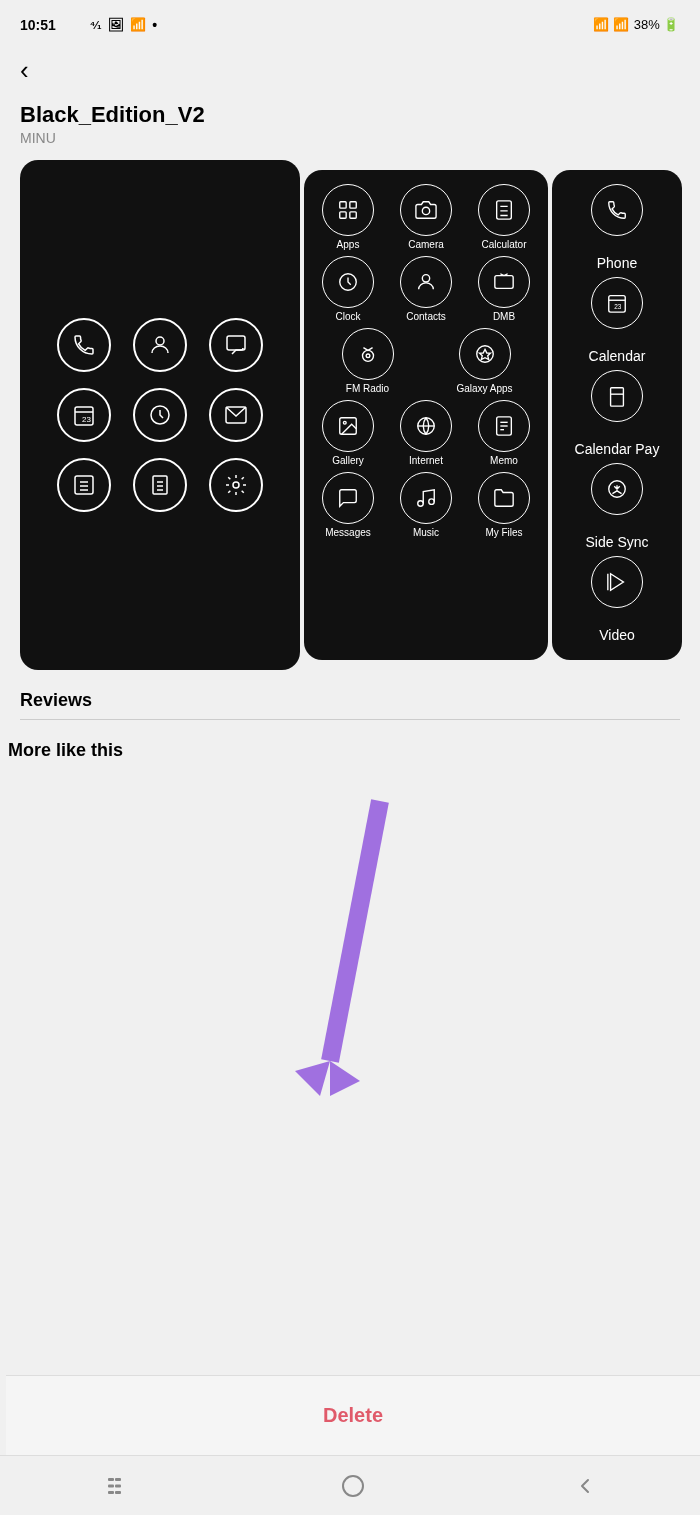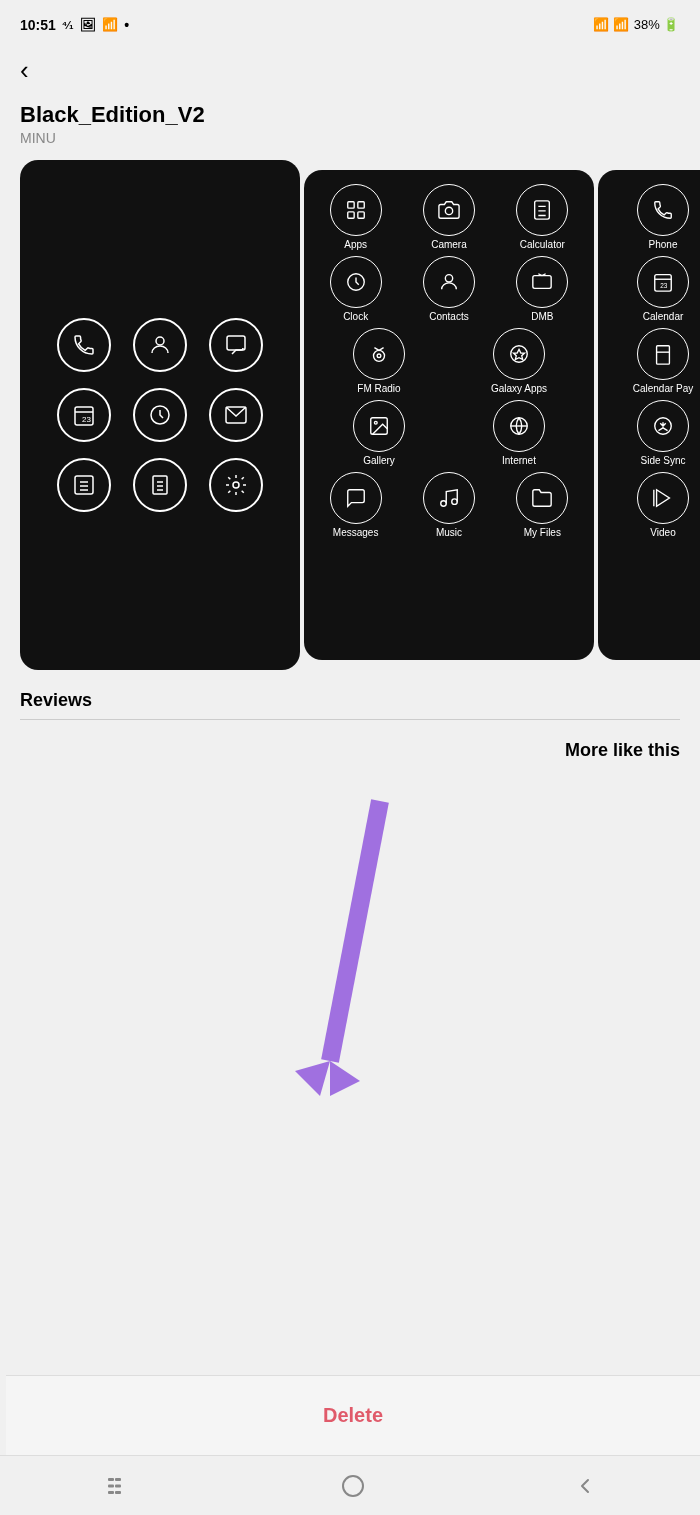--- a/index.html
+++ b/index.html
@@ -101,21 +101,21 @@
       border: 2px solid #fff;
       border-radius: 50%;
       display: flex;
       align-items: center;
       justify-content: center;
       color: #fff;
       font-size: 20px;
     }
 
     .preview-card.grid {
-      width: 290px;
+      width: 244px;
       height: 490px;
       margin-top: 10px;
       margin-left: 4px;
       padding: 14px 8px;
       display: flex;
       flex-direction: column;
       gap: 6px;
       overflow: hidden;
     }
 
@@ -176,44 +176,44 @@
       border: 1.5px solid #fff;
       border-radius: 50%;
       display: flex;
       align-items: center;
       justify-content: center;
       color: #fff;
       font-size: 18px;
     }
 
     .partial-row .icon-label {
-      font-size: 10px;
+      font-size: 14px;
       color: #fff;
       text-align: left;
+      margin-top: 16px;
     }
 
     
     .section {
       padding: 20px 20px 8px 20px;
     }
     .section h2 {
       font-size: 18px;
       font-weight: 600;
       color: #000;
     }
     .divider {
       height: 1px;
       background: #ccc;
       margin: 0 20px;
     }
 
     
     .more-section {
-      padding: 20px 20px 0 28px;
-      text-align: right;
+      padding: 20px 20px 0 8px;
     }
     .more-section h2 {
       font-size: 18px;
       font-weight: 600;
       color: #000;
     }
 
     
     .arrow-area {
       position: relative;
@@ -275,21 +275,21 @@
       align-items: center;
       justify-content: center;
     }
   </style>
 </head>
 <body>
 
 <div class="status-bar">
   <div class="status-left">
     <span>10:51</span>
-    <span style="font-size:11px;">⁴⁄₁</span>
+    <span style="font-size:11px;margin-left:28px;">⁴⁄₁</span>
     <span style="font-size:13px;">🖼</span>
     <span style="font-size:13px;">📶</span>
     <span>•</span>
   </div>
   <div class="status-icons">
     <span>📶</span>
     <span>📶</span>
     <span>38%</span>
     <span>🔋</span>
   </div>
@@ -474,20 +474,31 @@
       </div>
       <div class="grid-icon">
         <div class="icon-circle">
           <svg width="22" height="22" viewBox="0 0 24 24" fill="none" stroke="white" stroke-width="1.5">
             <circle cx="12" cy="12" r="9"></circle>
             <line x1="3" y1="12" x2="21" y2="12"></line>
             <path d="M12 3a15 15 0 010 18M12 3a15 15 0 000 18"></path>
           </svg>
         </div>
         <span class="icon-label">Internet</span>
+      </div>
+      <div class="grid-icon">
+        <div class="icon-circle">
+          <svg width="22" height="22" viewBox="0 0 24 24" fill="none" stroke="white" stroke-width="1.5">
+            <rect x="4" y="2" width="16" height="20" rx="2"></rect>
+            <line x1="8" y1="8" x2="16" y2="8"></line>
+            <line x1="8" y1="12" x2="16" y2="12"></line>
+            <line x1="8" y1="16" x2="12" y2="16"></line>
+          </svg>
+        </div>
+        <span class="icon-label">Memo</span>
       </div>
     </div>
 
     <div class="grid-row">
       <div class="grid-icon">
         <div class="icon-circle">
           <svg width="22" height="22" viewBox="0 0 24 24" fill="none" stroke="white" stroke-width="1.5">
             <path d="M21 15a2 2 0 01-2 2H7l-4 4V5a2 2 0 012-2h14a2 2 0 012 2z"></path>
           </svg>
         </div>

